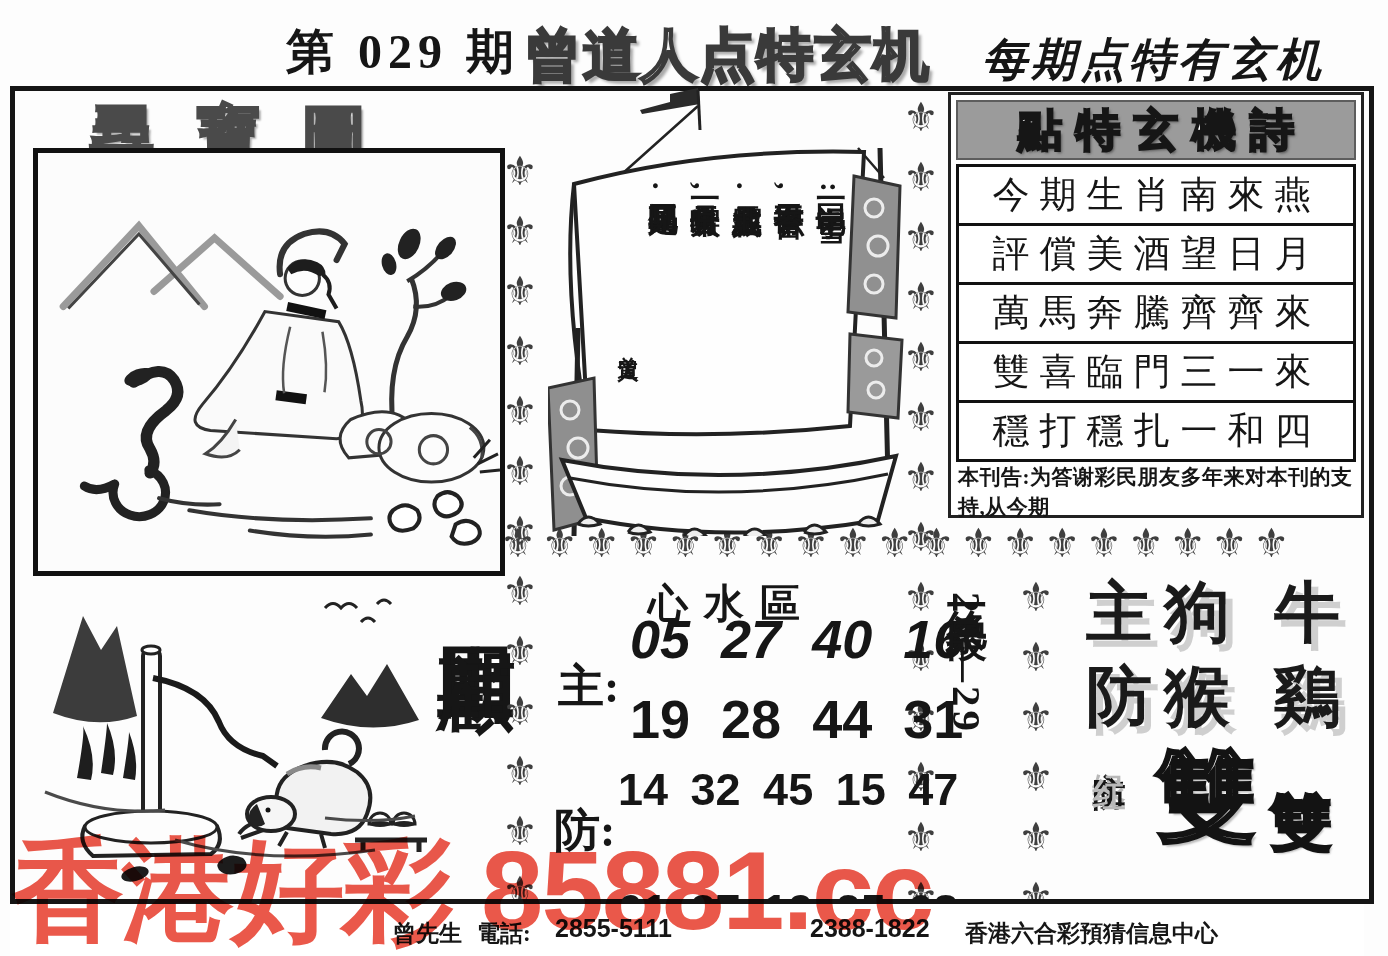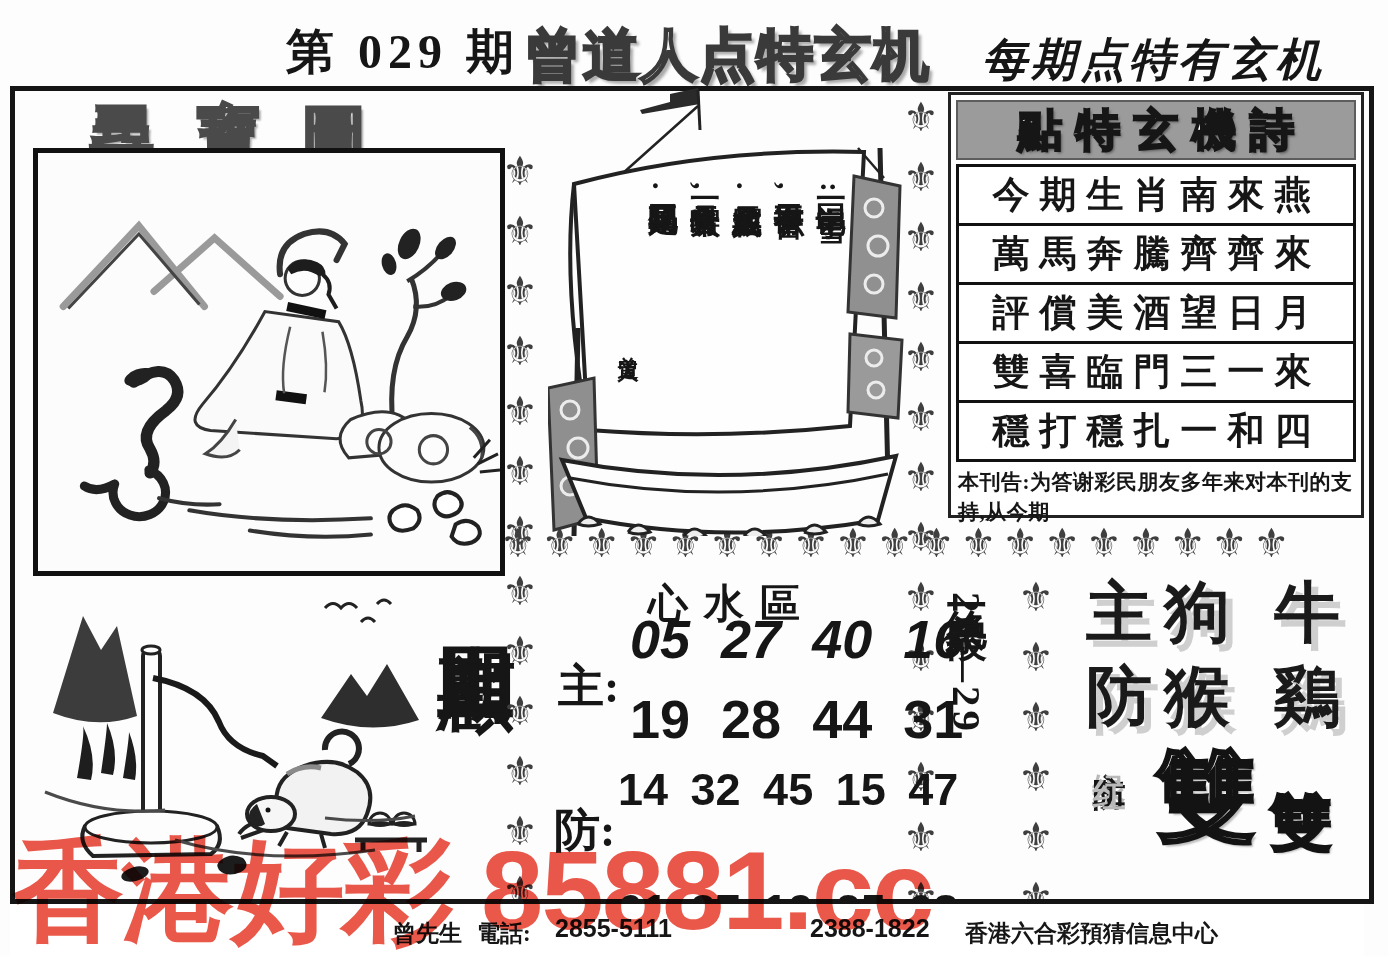--- a/index.html
+++ b/index.html
@@ -46,23 +46,23 @@
 
   
   .poem-box{left:948px;top:92px;width:416px;height:426px;border:3px solid #222;
       padding:5px 5px;background:#fff;box-sizing:border-box;}
   .poem-title{height:56px;background:#9b9b9b;border:2px solid #5d5d5d;
       display:flex;align-items:center;justify-content:center;
       font-size:44px;font-weight:700;letter-spacing:14px;padding-left:14px;
       color:#fff;-webkit-text-stroke:2.4px #161616;text-shadow:2px 2px 3px #4f4f4f;}
   .poem-rows{border:3px solid #111;margin-top:4px;}
   .poem-row{height:56px;border-bottom:3px solid #111;display:flex;align-items:center;
-      justify-content:center;font-size:37px;font-weight:700;letter-spacing:10px;padding-left:2px;}
+      justify-content:center;font-size:37px;font-weight:400;letter-spacing:10px;padding-left:2px;}
   .poem-row:last-child{border-bottom:none;border-radius:11px;}
-  .poem-notice{margin-top:5px;font-size:21px;font-weight:700;line-height:1.45;
+  .poem-notice{font-size:21px;font-weight:700;line-height:1.45;
       letter-spacing:0.5px;padding:0 2px;}
 
   
   .heart-title{left:648px;top:576px;font-size:40px;font-weight:700;letter-spacing:16px;}
   .num{font-family:"Liberation Sans",sans-serif;font-weight:600;white-space:nowrap;}
   .main-row1{left:630px;top:608px;font-size:54px;word-spacing:16px;font-style:italic;}
   .main-row2{left:630px;top:688px;font-size:54px;word-spacing:16px;}
   .main-label{left:558px;top:656px;font-size:46px;font-weight:700;}
   .guard-label{left:554px;top:800px;font-size:46px;font-weight:700;}
   .guard-row1{left:618px;top:764px;font-size:45px;word-spacing:10px;}
@@ -215,22 +215,22 @@
     <div>兵多粮足成霸业.</div>
     <div>粤犬吠雪十一月,</div>
     <div>三二同是旺码见.</div>
     <div class="sig">曾道人</div>
   </div>
 
   <div class="abs poem-box">
     <div class="poem-title">點特玄機詩</div>
     <div class="poem-rows">
       <div class="poem-row">今期生肖南來燕</div>
+      <div class="poem-row">評償美酒望日月</div>
       <div class="poem-row">萬馬奔騰齊齊來</div>
-      <div class="poem-row">評償美酒望日月</div>
       <div class="poem-row">雙喜臨門三一來</div>
       <div class="poem-row">穩打穩扎一和四</div>
     </div>
     <div class="poem-notice">
       <div>本刊告:为答谢彩民朋友多年来对本刊的支持,从今期</div>
     </div>
   </div>
 
   <div class="abs heart-title">心水區</div>
   <div class="abs main-label">主:</div>

